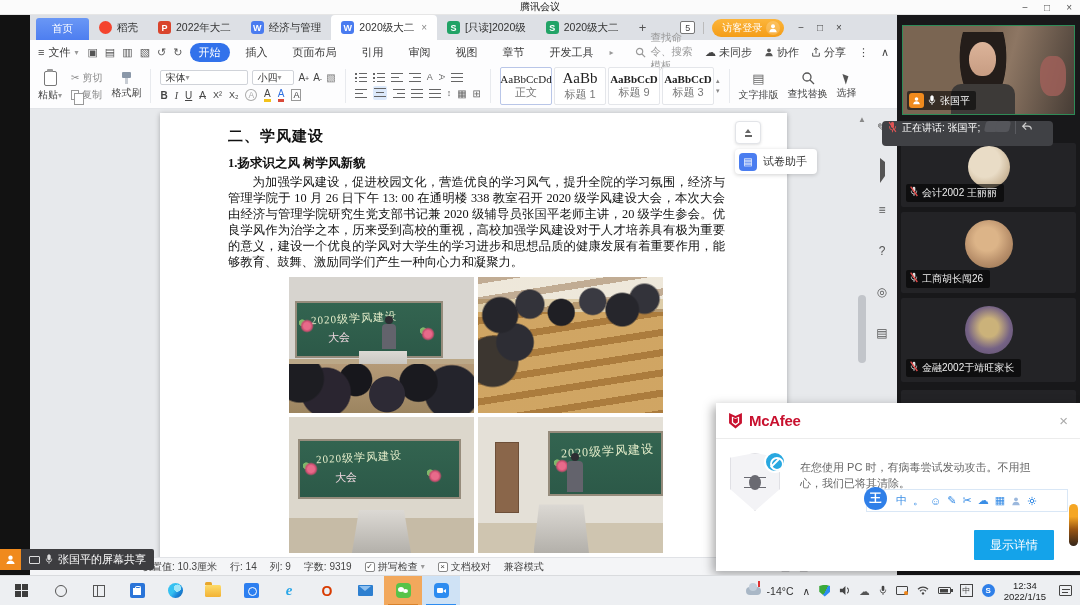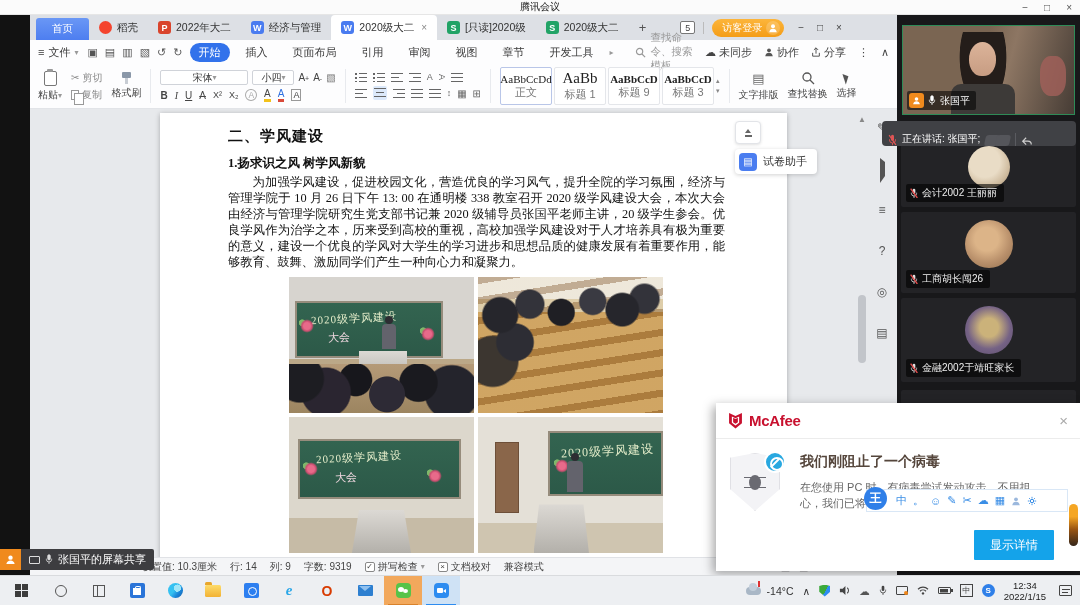--- a/index.html
+++ b/index.html
@@ -44,21 +44,21 @@
   .rsmall{display:flex;flex-direction:column;gap:3px}
   .rsmall .row{display:flex;align-items:center;gap:3px;color:#888}
   .i-copy{width:8px;height:10px;border:1.1px solid #999;position:relative;background:#fff}
   .i-copy::before{content:"";position:absolute;left:2px;top:2px;width:8px;height:10px;border:1.1px solid #999;background:#fff}
   .i-brush{width:11px;height:12px;position:relative}
   .i-brush::before{content:"";position:absolute;left:1px;top:0;width:9px;height:6px;background:#8a97a8;border-radius:1px}
   .i-brush::after{content:"";position:absolute;left:4px;top:6px;width:3px;height:6px;background:#c8cdd4}
   .vline{width:1px;height:34px;background:#e8eaee}
   .fontgrp{display:flex;flex-direction:column;gap:3px}
   .fontgrp .r1{display:flex;gap:4px;align-items:center}
-  .selbox{border:1px solid #d0d3d9;border-radius:2px;height:15px;display:flex;align-items:center;justify-content:center;padding:0 4px;background:#fff;color:#333}
+  .selbox{border:1px solid #d0d3d9;border-radius:2px;height:15px;display:flex;align-items:center;justify-content:flex-start;padding:0 4px;background:#fff;color:#333}
   .selbox.name{width:88px}.selbox.size{width:42px}
   .fmt{display:flex;gap:7px;align-items:center;color:#444}
   .fmt .b{font-weight:bold}.fmt .i{font-style:italic;font-family:"Liberation Serif",serif}.fmt .u{text-decoration:underline}
   .fmt .hl{border-bottom:3px solid #f3c21a}.fmt .fc{border-bottom:3px solid #d94a3a}
   .fmt .box{border:1px solid #999;padding:0 1px;font-size:9px}
   .circ{border:1px solid #aaa;border-radius:50%;padding:0 2px;color:#aaa;font-size:8.5px}
   .pgrp{display:flex;flex-direction:column;gap:4px}
   .pgrp .row{display:flex;gap:6px;align-items:center}
   .ib{width:12px;height:10px;display:inline-block;background:linear-gradient(#666 0 0) 0 1px/12px 1.3px no-repeat,linear-gradient(#666 0 0) 0 5px/12px 1.3px no-repeat,linear-gradient(#666 0 0) 0 9px/12px 1.3px no-repeat}
   .ib.l{background:linear-gradient(#666 0 0) 0 1px/12px 1.3px no-repeat,linear-gradient(#666 0 0) 0 5px/8px 1.3px no-repeat,linear-gradient(#666 0 0) 0 9px/12px 1.3px no-repeat}
@@ -135,23 +135,23 @@
   .meet{position:absolute;left:897px;top:15px;width:183px;height:560px;background:#18181a;z-index:1}
   .vtile{position:absolute;left:5px;top:10px;width:173px;height:90px;border:1px solid #2e8b57;background:linear-gradient(105deg,#7a6552 0 45%,#8d7663 60%,#463c35 100%);overflow:hidden}
   .v-hair{position:absolute;left:52px;top:6px;width:56px;height:84px;background:radial-gradient(ellipse at 50% 30%,#241d1a 0 58%,transparent 60%)}
   .v-face{position:absolute;left:66px;top:16px;width:27px;height:34px;border-radius:50% 50% 46% 46%;background:linear-gradient(#dcb49a,#c79c82)}
   .v-body{position:absolute;left:48px;top:58px;width:64px;height:32px;border-radius:10px 10px 0 0;background:#3d3a38}
   .v-blob{position:absolute;right:8px;top:30px;width:26px;height:40px;border-radius:40%;background:#a2605a;opacity:.8}
   .namebar{position:absolute;left:4px;bottom:4px;display:flex;align-items:center;gap:4px;background:rgba(0,0,0,.55);padding:2px 6px 2px 2px;border-radius:2px;color:#fff;font-size:10px}
   .orangebadge{width:15px;height:15px;border-radius:3px;background:#f08a1d;display:flex;align-items:center;justify-content:center;color:#fff}
   .ptile{position:absolute;left:4px;width:175px;background:#232326;border-radius:2px;overflow:hidden}
   .pavatar{position:absolute;left:50%;transform:translateX(-50%);border-radius:50%}
-  .plabel{position:absolute;left:5px;bottom:5px;display:flex;align-items:center;gap:4px;background:rgba(0,0,0,.6);padding:2px 7px 2px 4px;border-radius:2px;color:#eee;font-size:10px;white-space:nowrap}
-  
-  .speakToast{position:absolute;left:882px;top:121px;width:194px;height:25px;background:#404145;border-radius:4px;z-index:5;display:flex;align-items:flex-end;gap:5px;padding:0 6px;color:#fff;font-size:10px}
+  .plabel{position:absolute;left:5px;bottom:5px;display:flex;gap:4px;background:rgba(0,0,0,.6);padding:2px 7px 2px 4px;border-radius:2px;color:#eee;font-size:10px;white-space:nowrap}
+  
+  .speakToast{position:absolute;left:882px;top:121px;width:171px;height:25px;background:#404145;border-radius:4px;z-index:5;display:flex;align-items:flex-start;gap:5px;padding:0 6px;color:#fff;font-size:10px}
   .blob{width:14px;height:11px;background:#55565b;border-radius:3px;transform:skewX(-12deg)}
   .tdiv{width:1px;height:13px;background:#5a5b60}
   
   .shareToast{position:absolute;left:0;top:549px;height:21px;display:flex;z-index:25;font-size:11px}
   .shareToast .person{width:21px;height:21px;background:#f08a1d;color:#fff;display:flex;align-items:center;justify-content:center}
   .shareToast .bar{background:#3d3d40;color:#fff;display:flex;align-items:center;gap:5px;padding:0 8px;border-radius:0 2px 2px 0}
   .i-screen{width:11px;height:8px;border:1.2px solid #ddd;border-radius:1px}
   
   .mca{position:absolute;left:716px;top:403px;width:364px;height:168px;background:#fff;box-shadow:-3px 3px 10px rgba(0,0,0,.35);z-index:10}
   .mca-h{height:36px;display:flex;align-items:center;padding:0 12px;border-bottom:1px solid #ececec}
@@ -670,21 +670,20 @@
       <span class="mca-x">×</span>
     </div>
     <div class="mca-body">
       <div class="shieldwrap">
         <div class="shield"></div>
         <div class="bugleg"></div>
         <div class="bug"></div>
         <div class="noentry"></div>
       </div>
       <div>
-        <div class="mca-title">我们刚阻止了一个病毒</div>
         <div class="mca-text">在您使用 PC 时，有病毒尝试发动攻击。不用担心，我们已将其清除。</div>
       </div>
     </div>
     <div class="sogou">
       <span class="wang">王</span>
       <span>中</span>
       <span>。</span>
       <span>☺</span>
       <span>✎</span>
       <span>✂</span>

